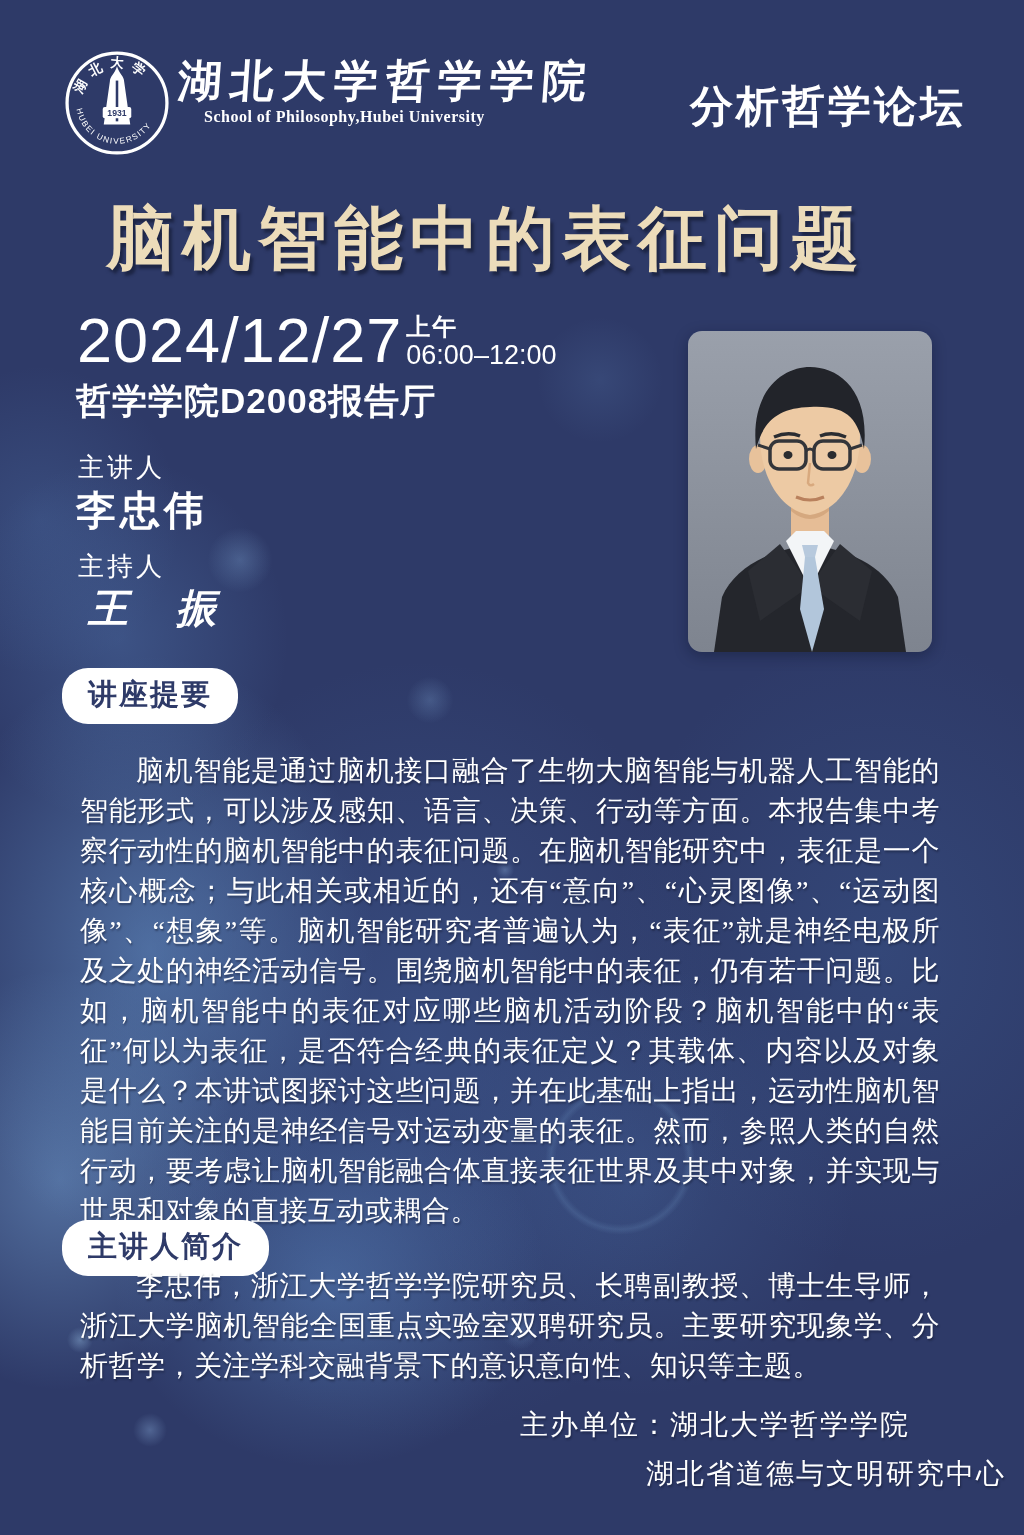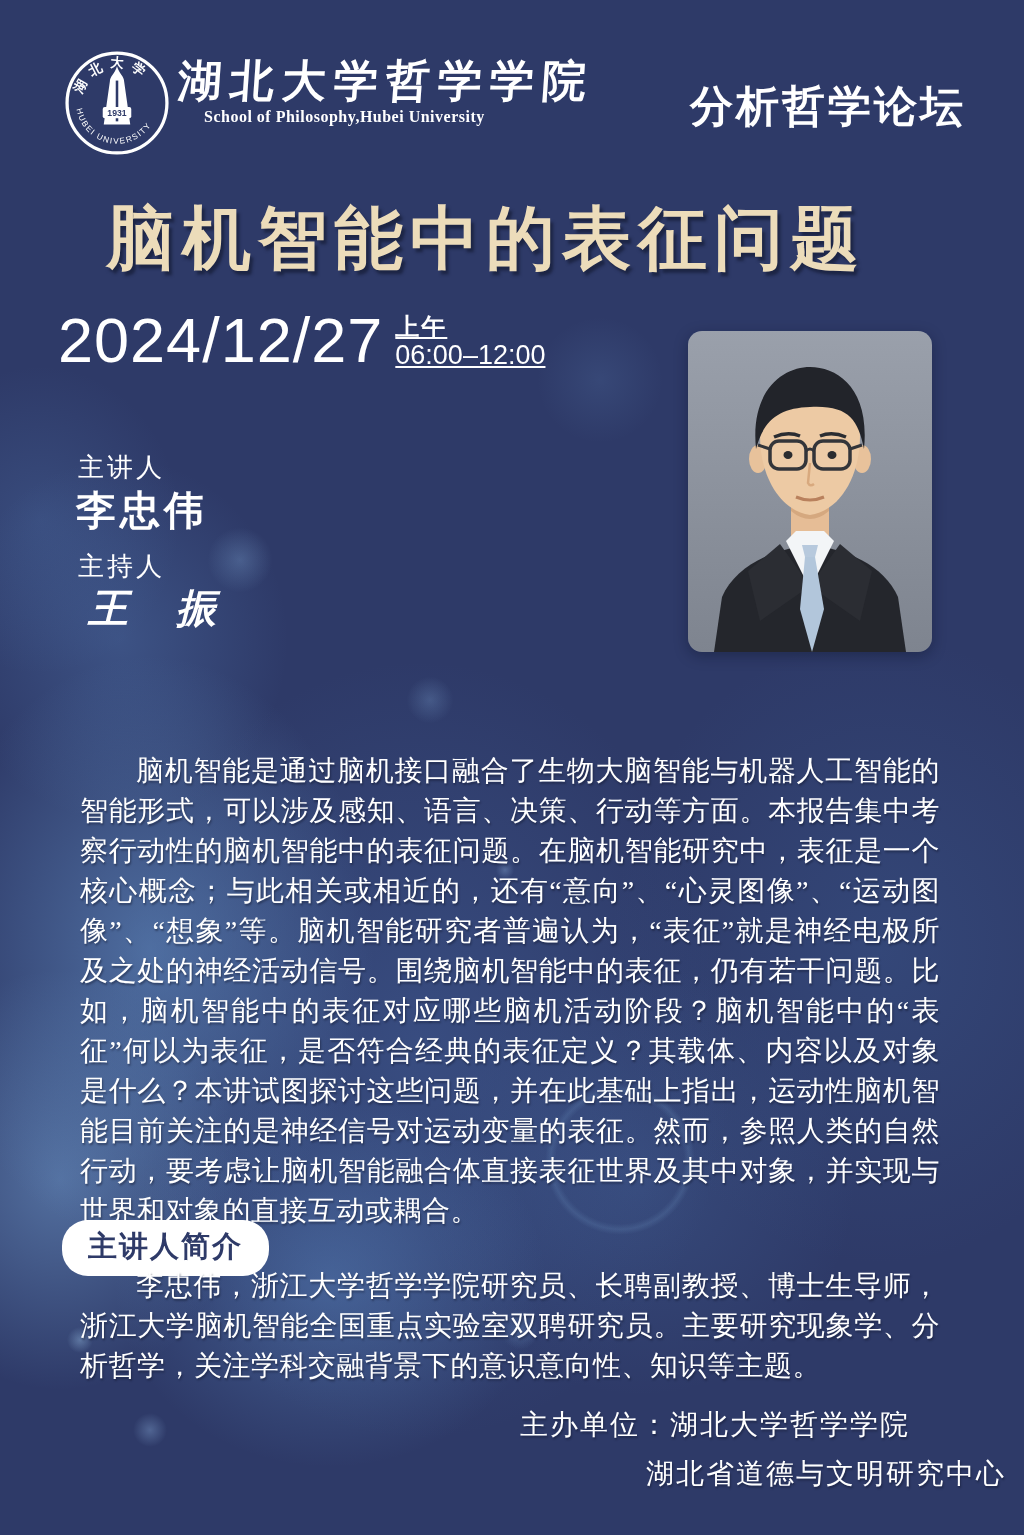--- a/index.html
+++ b/index.html
@@ -38,23 +38,23 @@
   .uni-en{position:absolute;left:180px;top:108px;font-family:"Liberation Serif",serif;font-weight:700;
     font-size:16px;letter-spacing:.5px;margin-left:24px;}
   .forum{position:absolute;right:58px;top:78px;font-size:43px;font-weight:700;letter-spacing:3px;}
 
   
   .title{position:absolute;left:0;top:193px;width:972px;text-align:center;
     font-family:"Liberation Serif",serif;font-weight:700;font-size:69px;letter-spacing:7px;
     color:var(--title);text-shadow:3px 4px 3px rgba(15,20,40,.55);}
 
   
-  .date-row{position:absolute;left:58px;top:305px;display:flex;align-items:flex-start;}
+  .date-row{position:absolute;left:77px;top:305px;display:flex;align-items:flex-start;}
   .date{font-size:63px;font-weight:400;letter-spacing:1px;line-height:70px;}
-  .ampm{display:flex;flex-direction:column;margin-left:12px;padding-top:9px;text-decoration:underline;}
+  .ampm{display:flex;flex-direction:column;margin-left:4px;padding-top:9px;}
   .period{font-size:24px;font-weight:700;letter-spacing:2px;line-height:26px;}
   .time{font-size:27px;font-weight:400;line-height:30px;}
   .venue{position:absolute;left:76px;top:378px;font-size:35px;font-weight:700;letter-spacing:1px;}
   .role-label{position:absolute;font-size:26px;font-weight:400;letter-spacing:3px;}
   .role-name{position:absolute;font-size:40px;font-weight:700;letter-spacing:4px;}
   .lbl-speaker{left:78px;top:450px;text-align:center;}
   .name-speaker{left:76px;top:483px;}
   .lbl-host{left:78px;top:549px;}
   .name-host{left:88px;top:581px;font-style:italic;}
 
@@ -112,20 +112,21 @@
 
   <h1 class="title">脑机智能中的表征问题</h1>
 
   <div class="date-row">
     <span class="date">2024/12/27</span>
     <span class="ampm">
       <span class="period">上午</span>
       <span class="time">06:00–12:00</span>
     </span>
   </div>
+  <div class="venue">哲学学院D2008报告厅</div>
 
   <div class="role-label lbl-speaker">主讲人</div>
   <div class="role-name name-speaker">李忠伟</div>
   <div class="role-label lbl-host">主持人</div>
   <div class="role-name name-host">王　振</div>
 
   <div class="photo">
     <svg viewBox="0 0 244 321" preserveAspectRatio="none">
       <defs>
         <linearGradient id="pbg" x1="0" y1="0" x2="0" y2="1">
@@ -163,20 +164,23 @@
       <path d="M82,118 L70,114 M162,118 L174,114" stroke="#33353a" stroke-width="3"></path>
 
       <ellipse cx="100" cy="124" rx="4.5" ry="4" fill="#2a2c30"></ellipse>
       <ellipse cx="144" cy="124" rx="4.5" ry="4" fill="#2a2c30"></ellipse>
 
       <path d="M122,132 L120,152 Q122,156 126,153" stroke="#d8a97e" stroke-width="2.5" fill="none"></path>
       <path d="M108,166 Q122,172 136,166" stroke="#b9815d" stroke-width="3" fill="none"></path>
     </svg>
   </div>
 
+  <div class="pill pill-abstract">
+    <span>讲座提要</span>
+  </div>
   <p class="para para-abstract">脑机智能是通过脑机接口融合了生物大脑智能与机器人工智能的智能形式，可以涉及感知、语言、决策、行动等方面。本报告集中考察行动性的脑机智能中的表征问题。在脑机智能研究中，表征是一个核心概念；与此相关或相近的，还有“意向”、“心灵图像”、“运动图像”、“想象”等。脑机智能研究者普遍认为，“表征”就是神经电极所及之处的神经活动信号。围绕脑机智能中的表征，仍有若干问题。比如，脑机智能中的表征对应哪些脑机活动阶段？脑机智能中的“表征”何以为表征，是否符合经典的表征定义？其载体、内容以及对象是什么？本讲试图探讨这些问题，并在此基础上指出，运动性脑机智能目前关注的是神经信号对运动变量的表征。然而，参照人类的自然行动，要考虑让脑机智能融合体直接表征世界及其中对象，并实现与世界和对象的直接互动或耦合。</p>
 
   <div class="pill pill-bio">
     <span>主讲人简介</span>
   </div>
   <p class="para para-bio">李忠伟，浙江大学哲学学院研究员、长聘副教授、博士生导师，浙江大学脑机智能全国重点实验室双聘研究员。主要研究现象学、分析哲学，关注学科交融背景下的意识意向性、知识等主题。</p>
 
   <div class="footer">
     <div class="line1">
       <span>主办单位：</span><span>湖北大学哲学学院</span>

